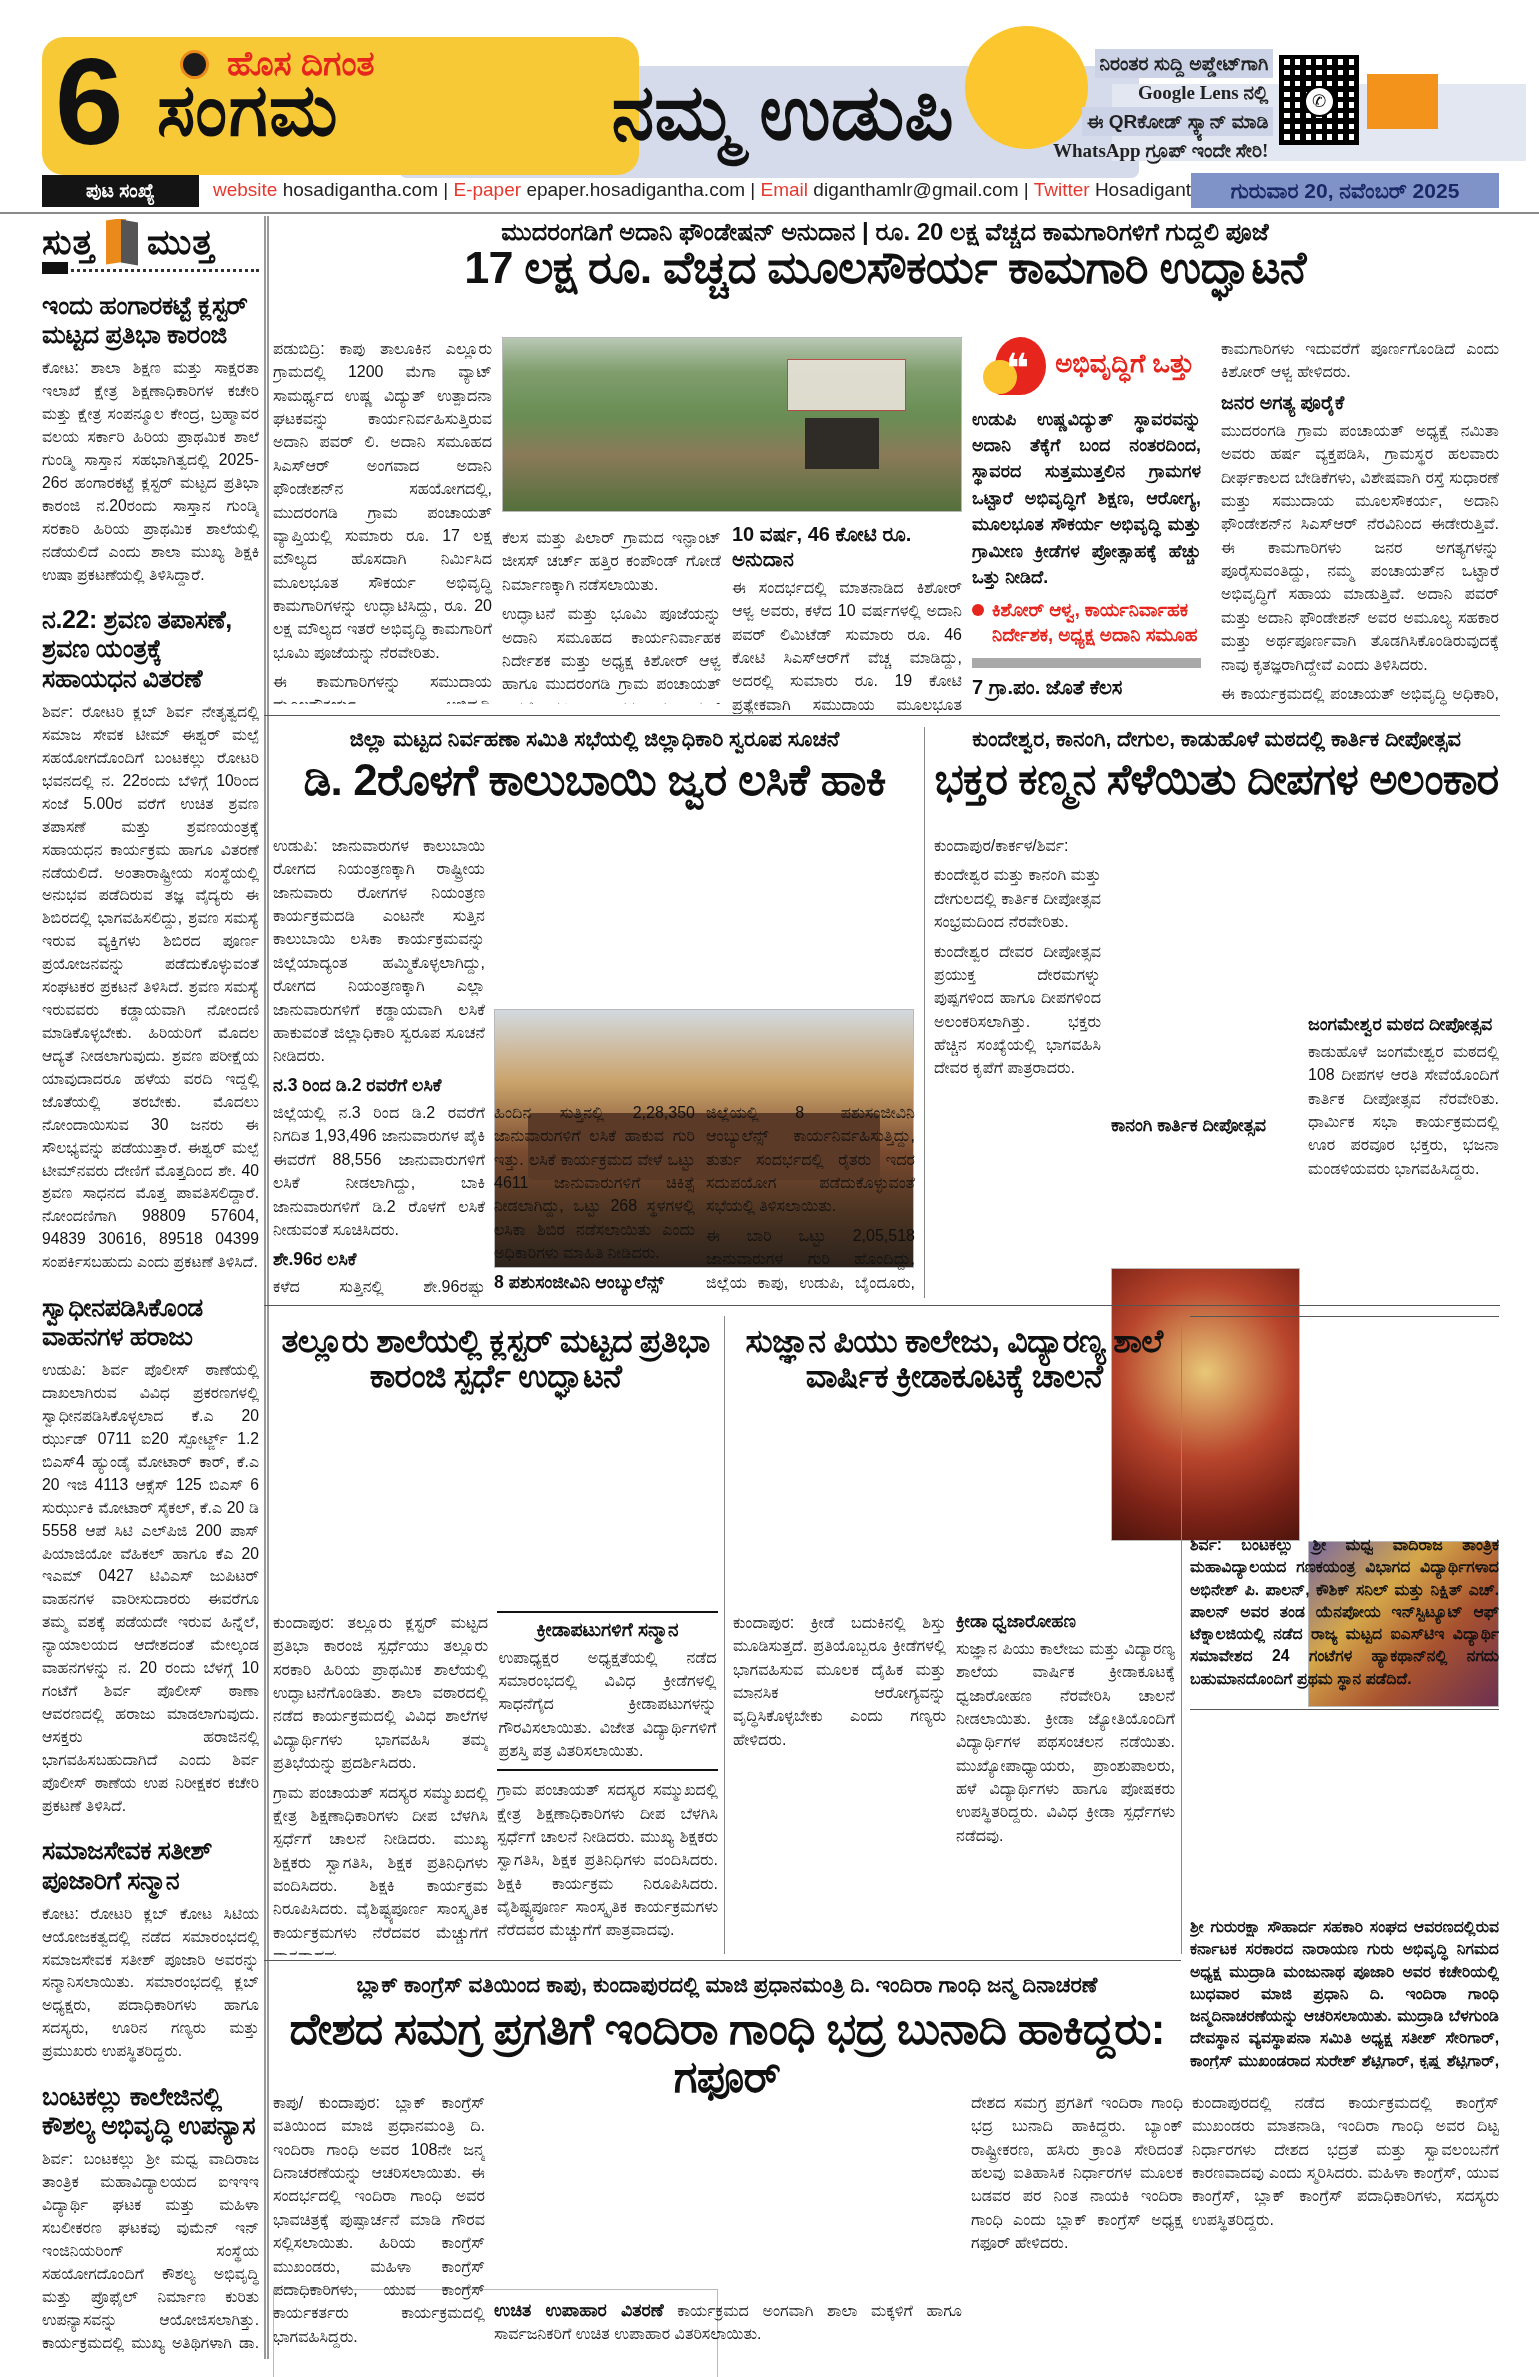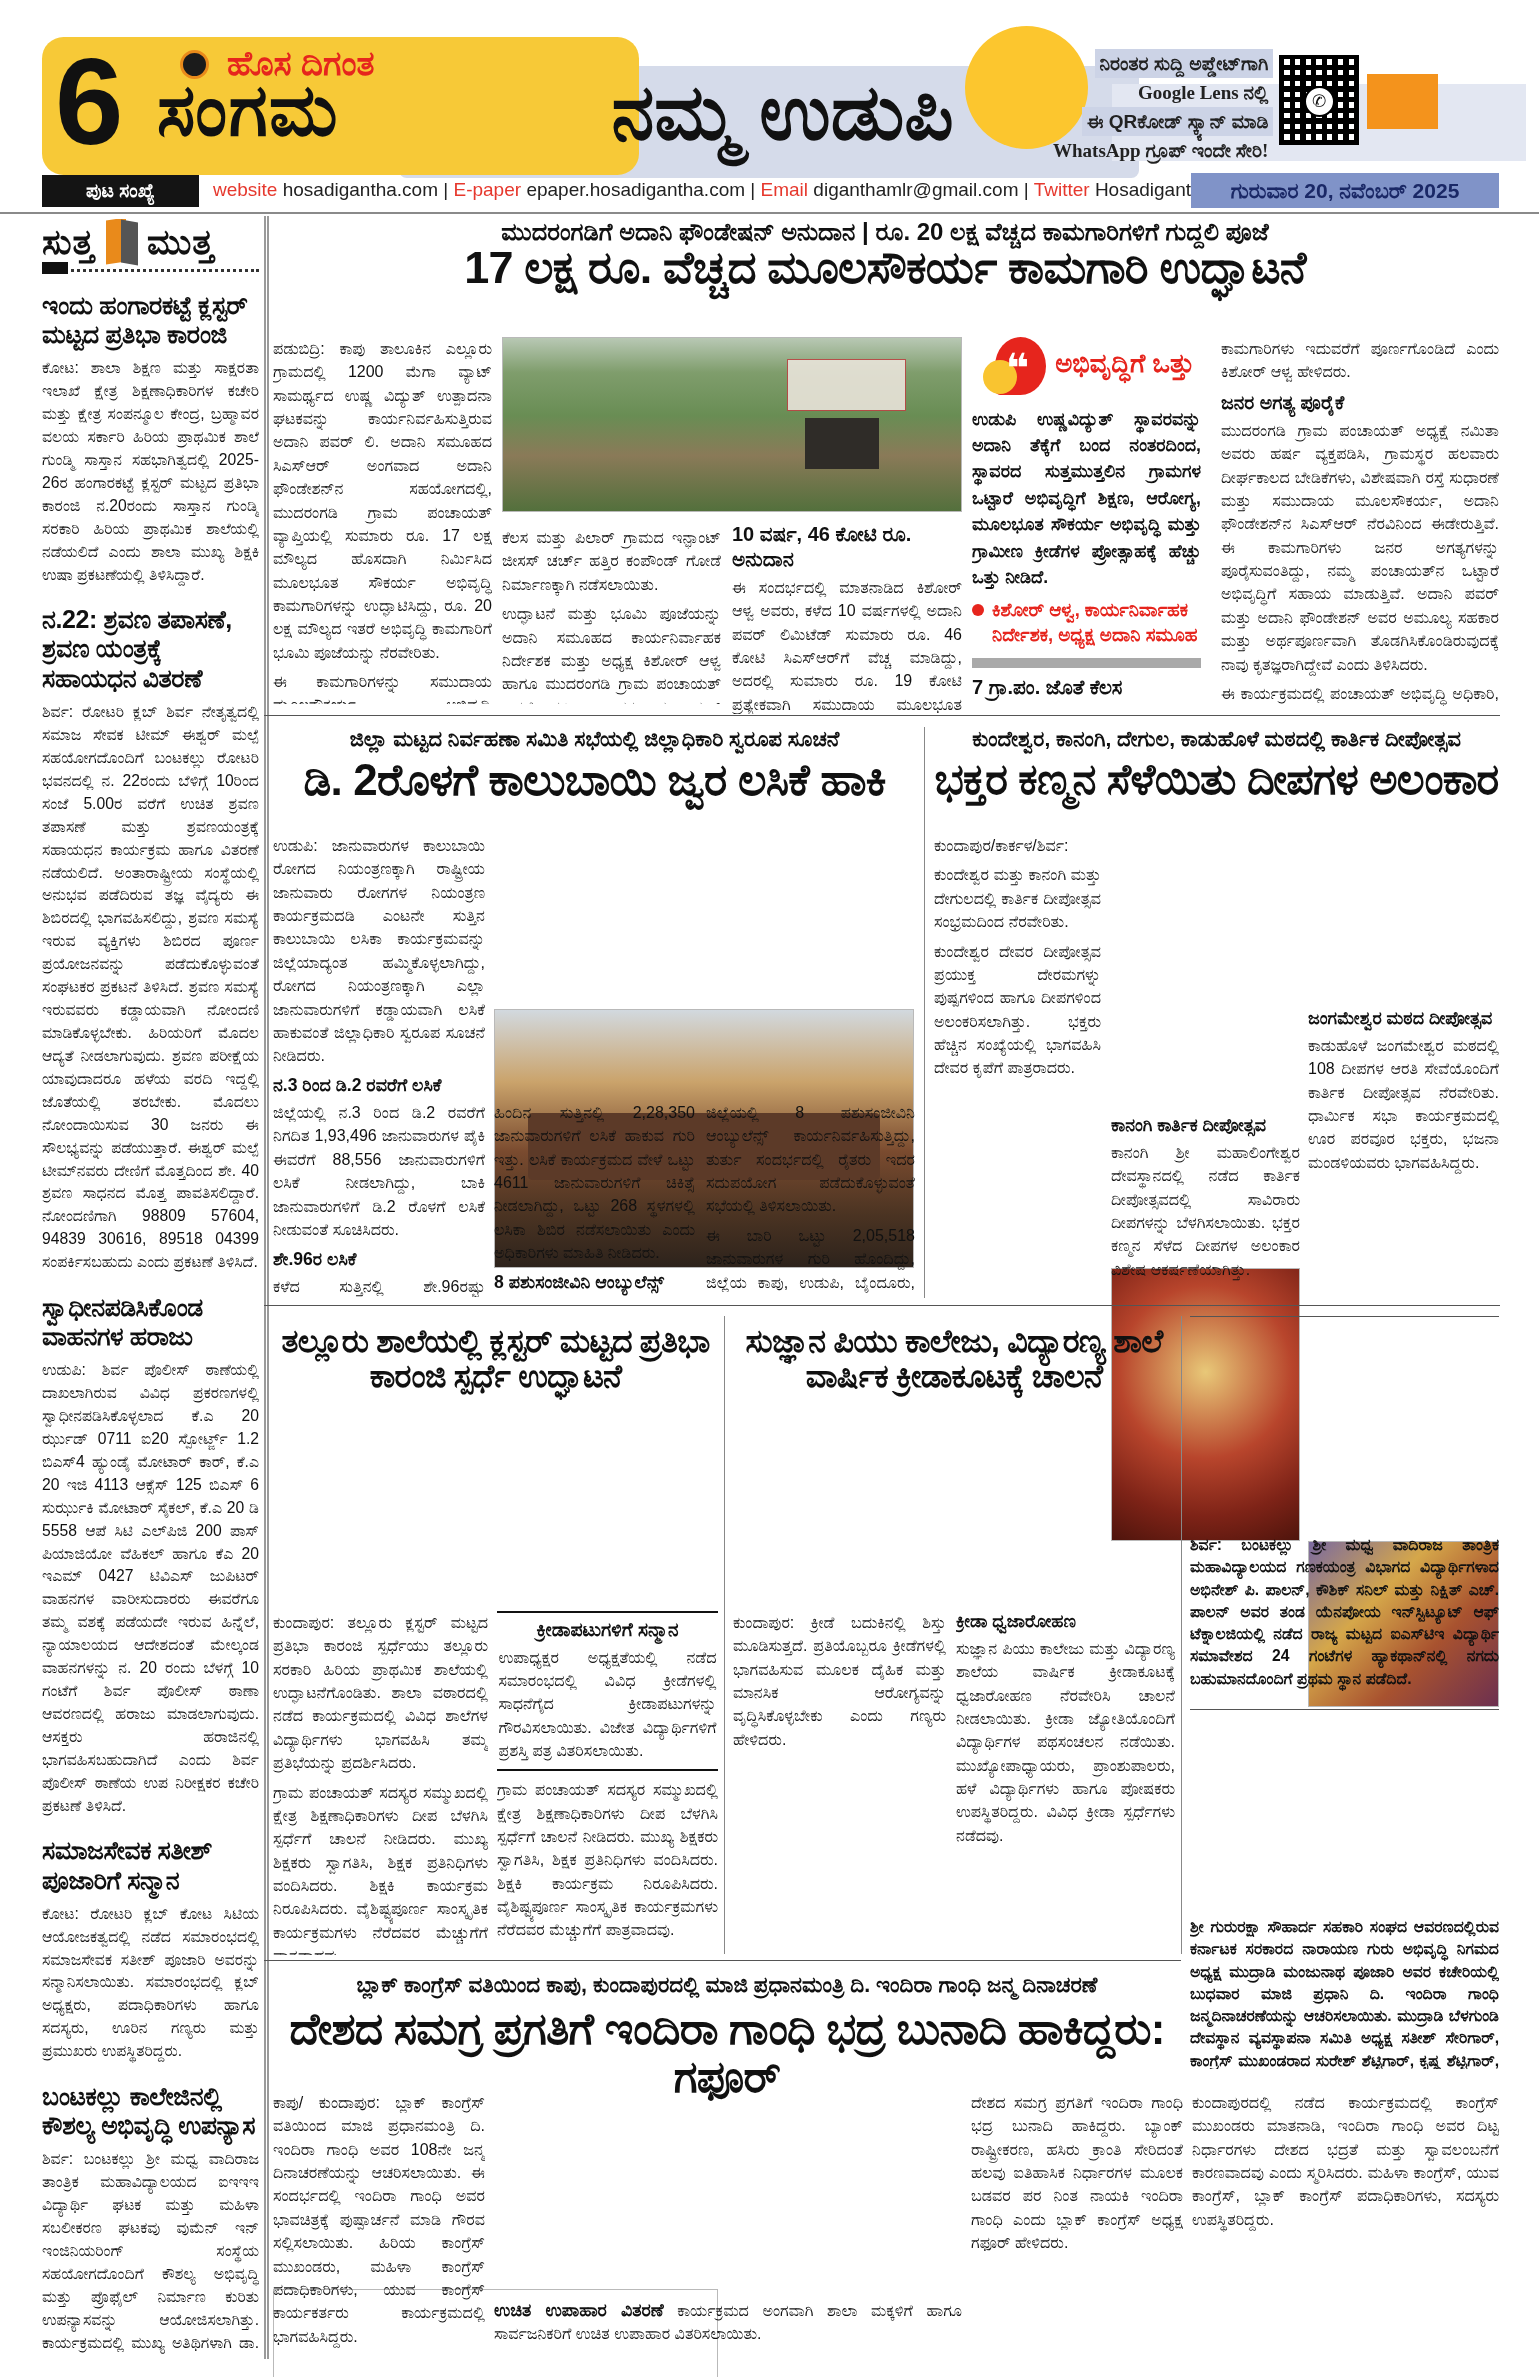--- a/index.html
+++ b/index.html
@@ -232,26 +232,25 @@
 
   <div class="abs bodytxt" style="left:934px;top:834px;width:167px;height:463px">
     <p><span class="loc">ಕುಂದಾಪುರ/ಕಾರ್ಕಳ/ಶಿರ್ವ:</span></p>
     <p>ಕುಂದೇಶ್ವರ ಮತ್ತು ಕಾನಂಗಿ ಮತ್ತು ದೇಗುಲದಲ್ಲಿ ಕಾರ್ತಿಕ ದೀಪೋತ್ಸವ ಸಂಭ್ರಮದಿಂದ ನೆರವೇರಿತು.</p>
     <p>ಕುಂದೇಶ್ವರ ದೇವರ ದೀಪೋತ್ಸವ ಪ್ರಯುಕ್ತ ದೇರಮಗಳ್ನು ಪುಷ್ಪಗಳಿಂದ ಹಾಗೂ ದೀಪಗಳಿಂದ ಅಲಂಕರಿಸಲಾಗಿತ್ತು. ಭಕ್ತರು ಹೆಚ್ಚಿನ ಸಂಖ್ಯೆಯಲ್ಲಿ ಭಾಗವಹಿಸಿ ದೇವರ ಕೃಪೆಗೆ ಪಾತ್ರರಾದರು.</p>
   </div>
 
   <div class="photo abs" style="left:1111px;top:834px;width:189px;height:273px;background:radial-gradient(circle at 50% 38%,#e8c878 0%,#b8452c 45%,#7e2317 75%,#4e140c 100%)"></div>
   <div class="abs bodytxt" style="left:1111px;top:1115px;width:189px;height:183px">
     <div class="subhead" style="margin-top:0">ಕಾನಂಗಿ ಕಾರ್ತಿಕ ದೀಪೋತ್ಸವ</div>
-    <p>ಕಾನಂಗಿ ಶ್ರೀ ಮಹಾಲಿಂಗೇಶ್ವರ ದೇವಸ್ಥಾನದಲ್ಲಿ ನಡೆದ ಕಾರ್ತಿಕ ದೀಪೋತ್ಸವದಲ್ಲಿ ಸಾವಿರಾರು ದೀಪಗಳನ್ನು ಬೆಳಗಿಸಲಾಯಿತು. ಭಕ್ತರ ಕಣ್ಮನ ಸೆಳೆದ ದೀಪಗಳ ಅಲಂಕಾರ ವಿಶೇಷ ಆಕರ್ಷಣೆಯಾಗಿತ್ತು.</p>
   </div>
 
   <div class="photo abs" style="left:1308px;top:834px;width:191px;height:166px;background:linear-gradient(135deg,#7a6aa0 0%,#d5a74a 35%,#a8522f 65%,#6c3050 100%)"></div>
   <div class="abs bodytxt" style="left:1308px;top:1008px;width:191px;height:290px">
-    <div class="subhead" style="margin-top:0">ಜಂಗಮೇಶ್ವರ ಮಠದ ದೀಪೋತ್ಸವ</div>
+    <div class="subhead" style="margin-top:6px">ಜಂಗಮೇಶ್ವರ ಮಠದ ದೀಪೋತ್ಸವ</div>
     <p>ಕಾಡುಹೊಳೆ ಜಂಗಮೇಶ್ವರ ಮಠದಲ್ಲಿ 108 ದೀಪಗಳ ಆರತಿ ಸೇವೆಯೊಂದಿಗೆ ಕಾರ್ತಿಕ ದೀಪೋತ್ಸವ ನೆರವೇರಿತು. ಧಾರ್ಮಿಕ ಸಭಾ ಕಾರ್ಯಕ್ರಮದಲ್ಲಿ ಊರ ಪರವೂರ ಭಕ್ತರು, ಭಜನಾ ಮಂಡಳಿಯವರು ಭಾಗವಹಿಸಿದ್ದರು.</p>
   </div>
 
   <div class="hrule" style="left:264px;top:1305px;width:1236px"></div>
 
   <div class="abs headline center" style="left:273px;top:1324px;width:445px;font-size:32px">ತಲ್ಲೂರು ಶಾಲೆಯಲ್ಲಿ ಕ್ಲಸ್ಟರ್ ಮಟ್ಟದ ಪ್ರತಿಭಾ ಕಾರಂಜಿ ಸ್ಪರ್ಧೆ ಉದ್ಘಾಟನೆ</div>
   <div class="photo abs" style="left:273px;top:1416px;width:445px;height:186px;background:linear-gradient(180deg,#31406e 0%,#8democ 0%,#8b94b8 30%,#c9a86e 62%,#8a5f3c 100%)"></div>
   <div class="abs bodytxt" style="left:273px;top:1611px;width:215px;height:344px">
     <p>ಕುಂದಾಪುರ: ತಲ್ಲೂರು ಕ್ಲಸ್ಟರ್ ಮಟ್ಟದ ಪ್ರತಿಭಾ ಕಾರಂಜಿ ಸ್ಪರ್ಧೆಯು ತಲ್ಲೂರು ಸರಕಾರಿ ಹಿರಿಯ ಪ್ರಾಥಮಿಕ ಶಾಲೆಯಲ್ಲಿ ಉದ್ಘಾಟನೆಗೊಂಡಿತು. ಶಾಲಾ ವಠಾರದಲ್ಲಿ ನಡೆದ ಕಾರ್ಯಕ್ರಮದಲ್ಲಿ ವಿವಿಧ ಶಾಲೆಗಳ ವಿದ್ಯಾರ್ಥಿಗಳು ಭಾಗವಹಿಸಿ ತಮ್ಮ ಪ್ರತಿಭೆಯನ್ನು ಪ್ರದರ್ಶಿಸಿದರು.</p>
     <p>ಗ್ರಾಮ ಪಂಚಾಯತ್ ಸದಸ್ಯರ ಸಮ್ಮುಖದಲ್ಲಿ ಕ್ಷೇತ್ರ ಶಿಕ್ಷಣಾಧಿಕಾರಿಗಳು ದೀಪ ಬೆಳಗಿಸಿ ಸ್ಪರ್ಧೆಗೆ ಚಾಲನೆ ನೀಡಿದರು. ಮುಖ್ಯ ಶಿಕ್ಷಕರು ಸ್ವಾಗತಿಸಿ, ಶಿಕ್ಷಕ ಪ್ರತಿನಿಧಿಗಳು ವಂದಿಸಿದರು. ಶಿಕ್ಷಕಿ ಕಾರ್ಯಕ್ರಮ ನಿರೂಪಿಸಿದರು. ವೈಶಿಷ್ಟ್ಯಪೂರ್ಣ ಸಾಂಸ್ಕೃತಿಕ ಕಾರ್ಯಕ್ರಮಗಳು ನೆರೆದವರ ಮೆಚ್ಚುಗೆಗೆ ಪಾತ್ರವಾದವು.</p>

